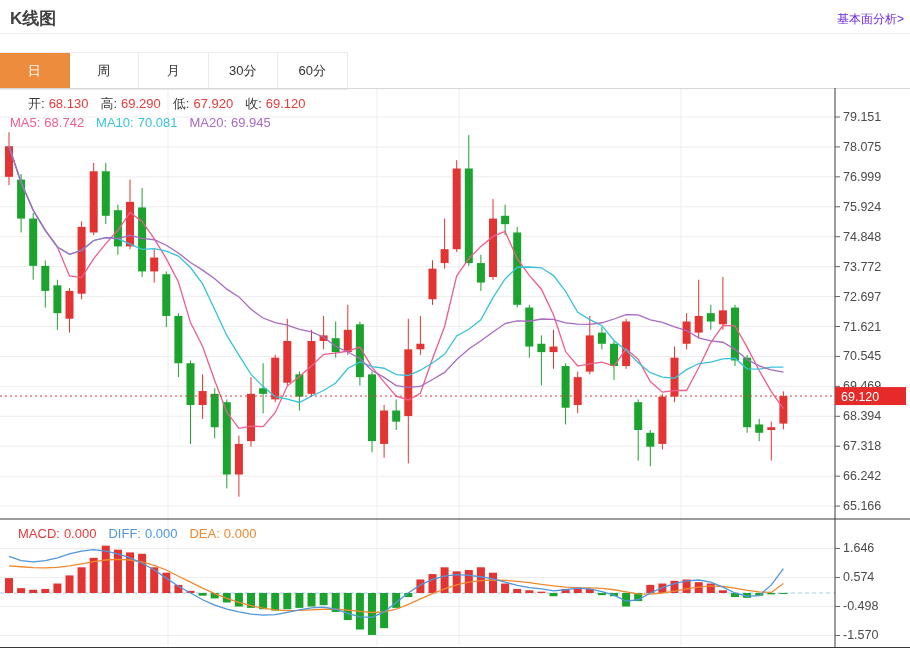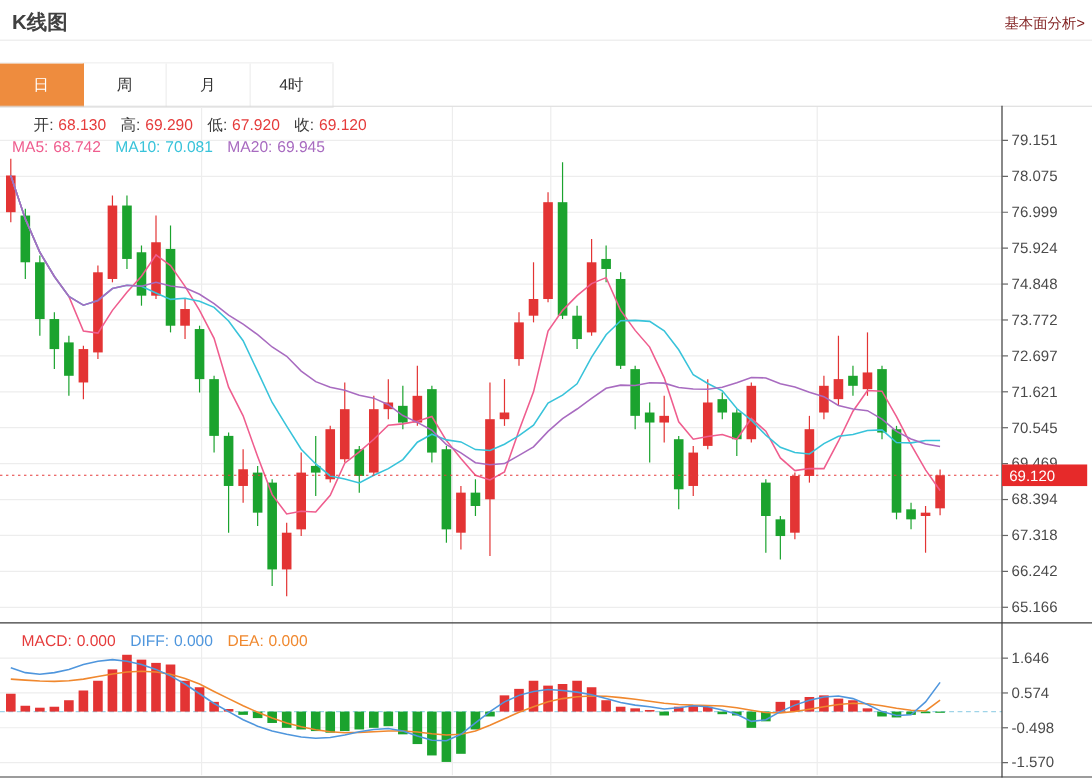--- a/index.html
+++ b/index.html
@@ -1,18 +1,18 @@
 <!DOCTYPE html>
 <html><head>
 <meta charset="utf-8">
 <style>
   html,body{margin:0;padding:0;background:#fff;font-family:"Liberation Sans","DejaVu Sans",sans-serif;}
   #app{position:relative;width:910px;height:649px;background:#fff;overflow:hidden;}
   .page-title{position:absolute;left:10px;top:7px;font-size:17px;font-weight:bold;color:#404040;}
-  .fund-link{position:absolute;right:6px;top:11px;font-size:12px;color:#7f1d1d;cursor:pointer;text-decoration:none;}
+  .fund-link{position:absolute;right:6px;top:11px;font-size:12px;color:#6d28d9;cursor:pointer;text-decoration:none;}
   .title-divider{position:absolute;left:0;top:33px;width:910px;border-bottom:1px solid #ebebeb;}
   .tabbar{position:absolute;left:0;top:52px;display:flex;border-top:1px solid #ebebeb;border-bottom:1px solid #ebebeb;background:#fff;}
   .tab{width:69.5px;height:36px;line-height:36px;text-align:center;font-size:13px;color:#333;border-right:1px solid #ebebeb;cursor:pointer;box-sizing:border-box;background:#fff;}
   .tab.active{background:#ee8c3e;color:#fff;border-right-color:#ee8c3e;}
   .chart-region{position:absolute;left:0;top:88px;width:898px;height:561px;}
   .overlay-row{position:absolute;font-size:13px;white-space:nowrap;z-index:5;}
   .overlay-row span{margin-right:4px;}
   .lbl{color:#3c3c3c;}
 </style>
 </head>
@@ -20,21 +20,22 @@
 <div id="app">
 
   <div class="page-title">K线图</div>
   <a class="fund-link">基本面分析&gt;</a>
   <div class="title-divider"></div>
 
   <div class="tabbar" id="tabbar">
       <div class="tab active">日</div>
       <div class="tab">周</div>
       <div class="tab">月</div>
-      <div class="tab">4时</div>
+      <div class="tab">30分</div>
+      <div class="tab">60分</div>
     </div>
 
   <div class="chart-region">
     <div class="overlay-row" style="left:28px;top:7px;" id="ohlcRow"><span class="lbl" style="color: rgb(60, 60, 60);">开:</span><span style="color: rgb(229, 59, 59); margin-right: 12px;">68.130</span><span class="lbl" style="color: rgb(60, 60, 60);">高:</span><span style="color: rgb(229, 59, 59); margin-right: 12px;">69.290</span><span class="lbl" style="color: rgb(60, 60, 60);">低:</span><span style="color: rgb(229, 59, 59); margin-right: 12px;">67.920</span><span class="lbl" style="color: rgb(60, 60, 60);">收:</span><span style="color: rgb(229, 59, 59); margin-right: 12px;">69.120</span></div>
     <div class="overlay-row" style="left:10px;top:27px;" id="maRow"><span class="lbl" style="color: rgb(239, 93, 142);">MA5:</span><span style="color: rgb(239, 93, 142); margin-right: 12px;">68.742</span><span class="lbl" style="color: rgb(56, 195, 218);">MA10:</span><span style="color: rgb(56, 195, 218); margin-right: 12px;">70.081</span><span class="lbl" style="color: rgb(168, 107, 192);">MA20:</span><span style="color: rgb(168, 107, 192); margin-right: 12px;">69.945</span></div>
     <div class="overlay-row" style="left:18px;top:438px;" id="macdRow"><span class="lbl" style="color: rgb(229, 59, 59);">MACD:</span><span style="color: rgb(229, 59, 59); margin-right: 12px;">0.000</span><span class="lbl" style="color: rgb(79, 150, 221);">DIFF:</span><span style="color: rgb(79, 150, 221); margin-right: 12px;">0.000</span><span class="lbl" style="color: rgb(240, 136, 46);">DEA:</span><span style="color: rgb(240, 136, 46); margin-right: 12px;">0.000</span></div>
     <svg id="chartSvg" width="910" height="561" style="position:absolute;left:0;top:0;">
         <line x1="168" y1="1" x2="168" y2="558" stroke="#ededed" stroke-width="1"></line>
         <line x1="377" y1="1" x2="377" y2="558" stroke="#ededed" stroke-width="1"></line>
         <line x1="459" y1="1" x2="459" y2="558" stroke="#ededed" stroke-width="1"></line>

